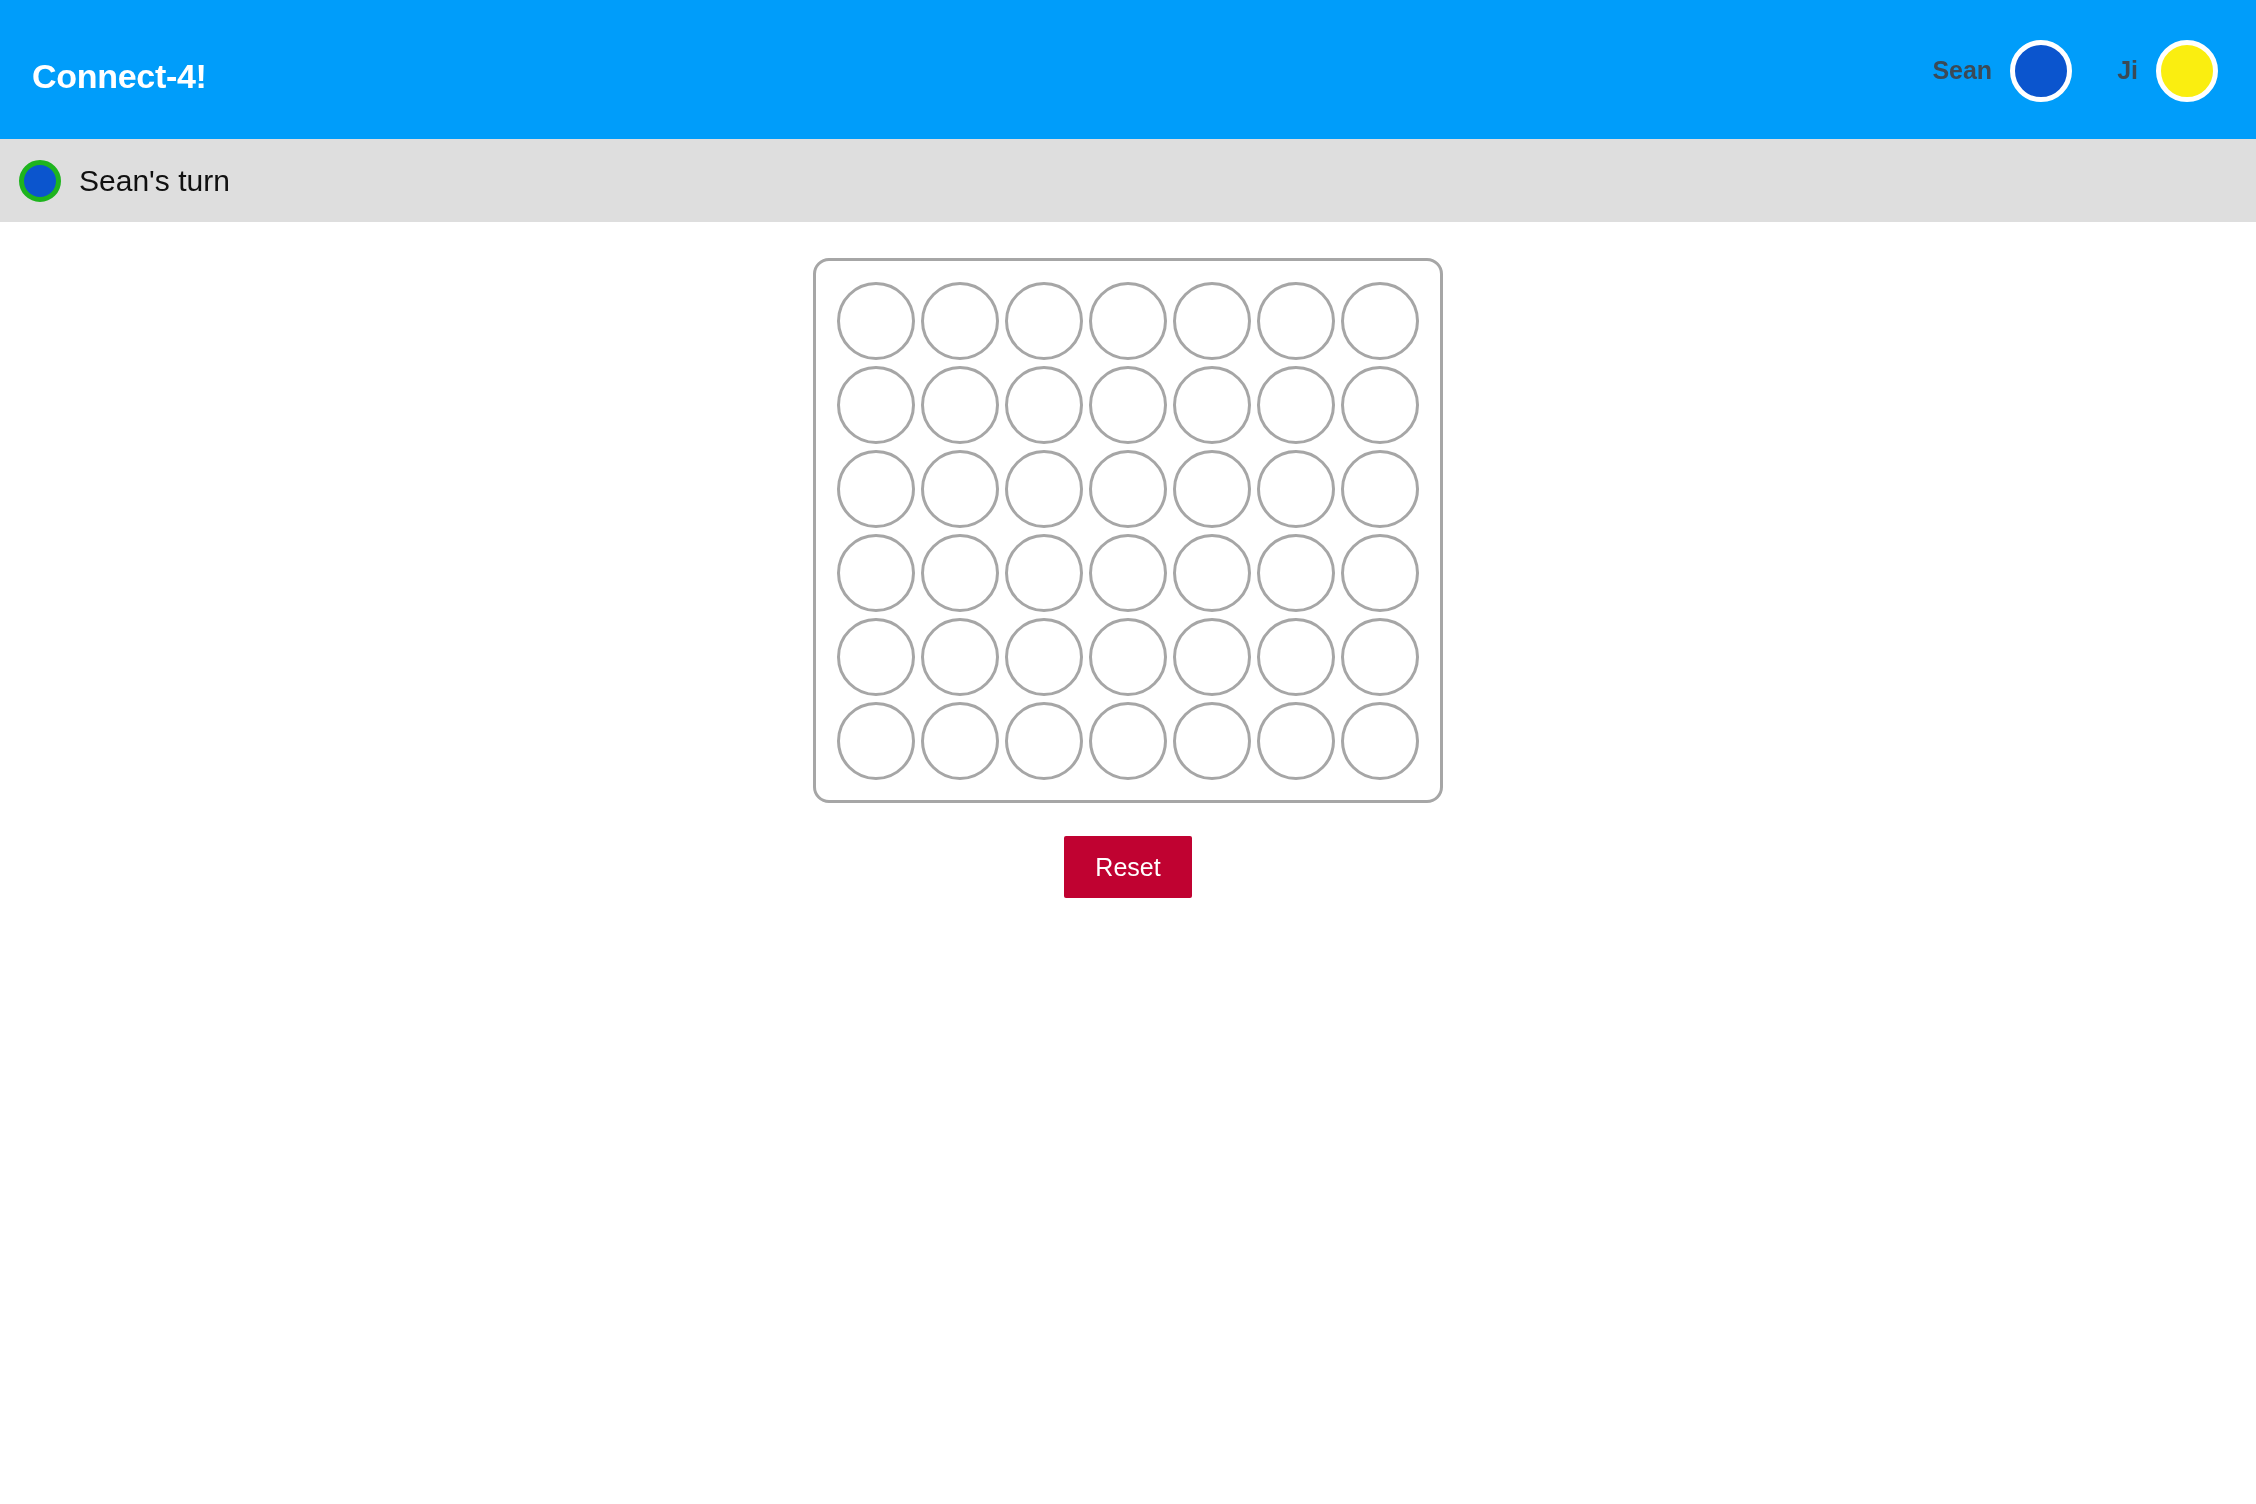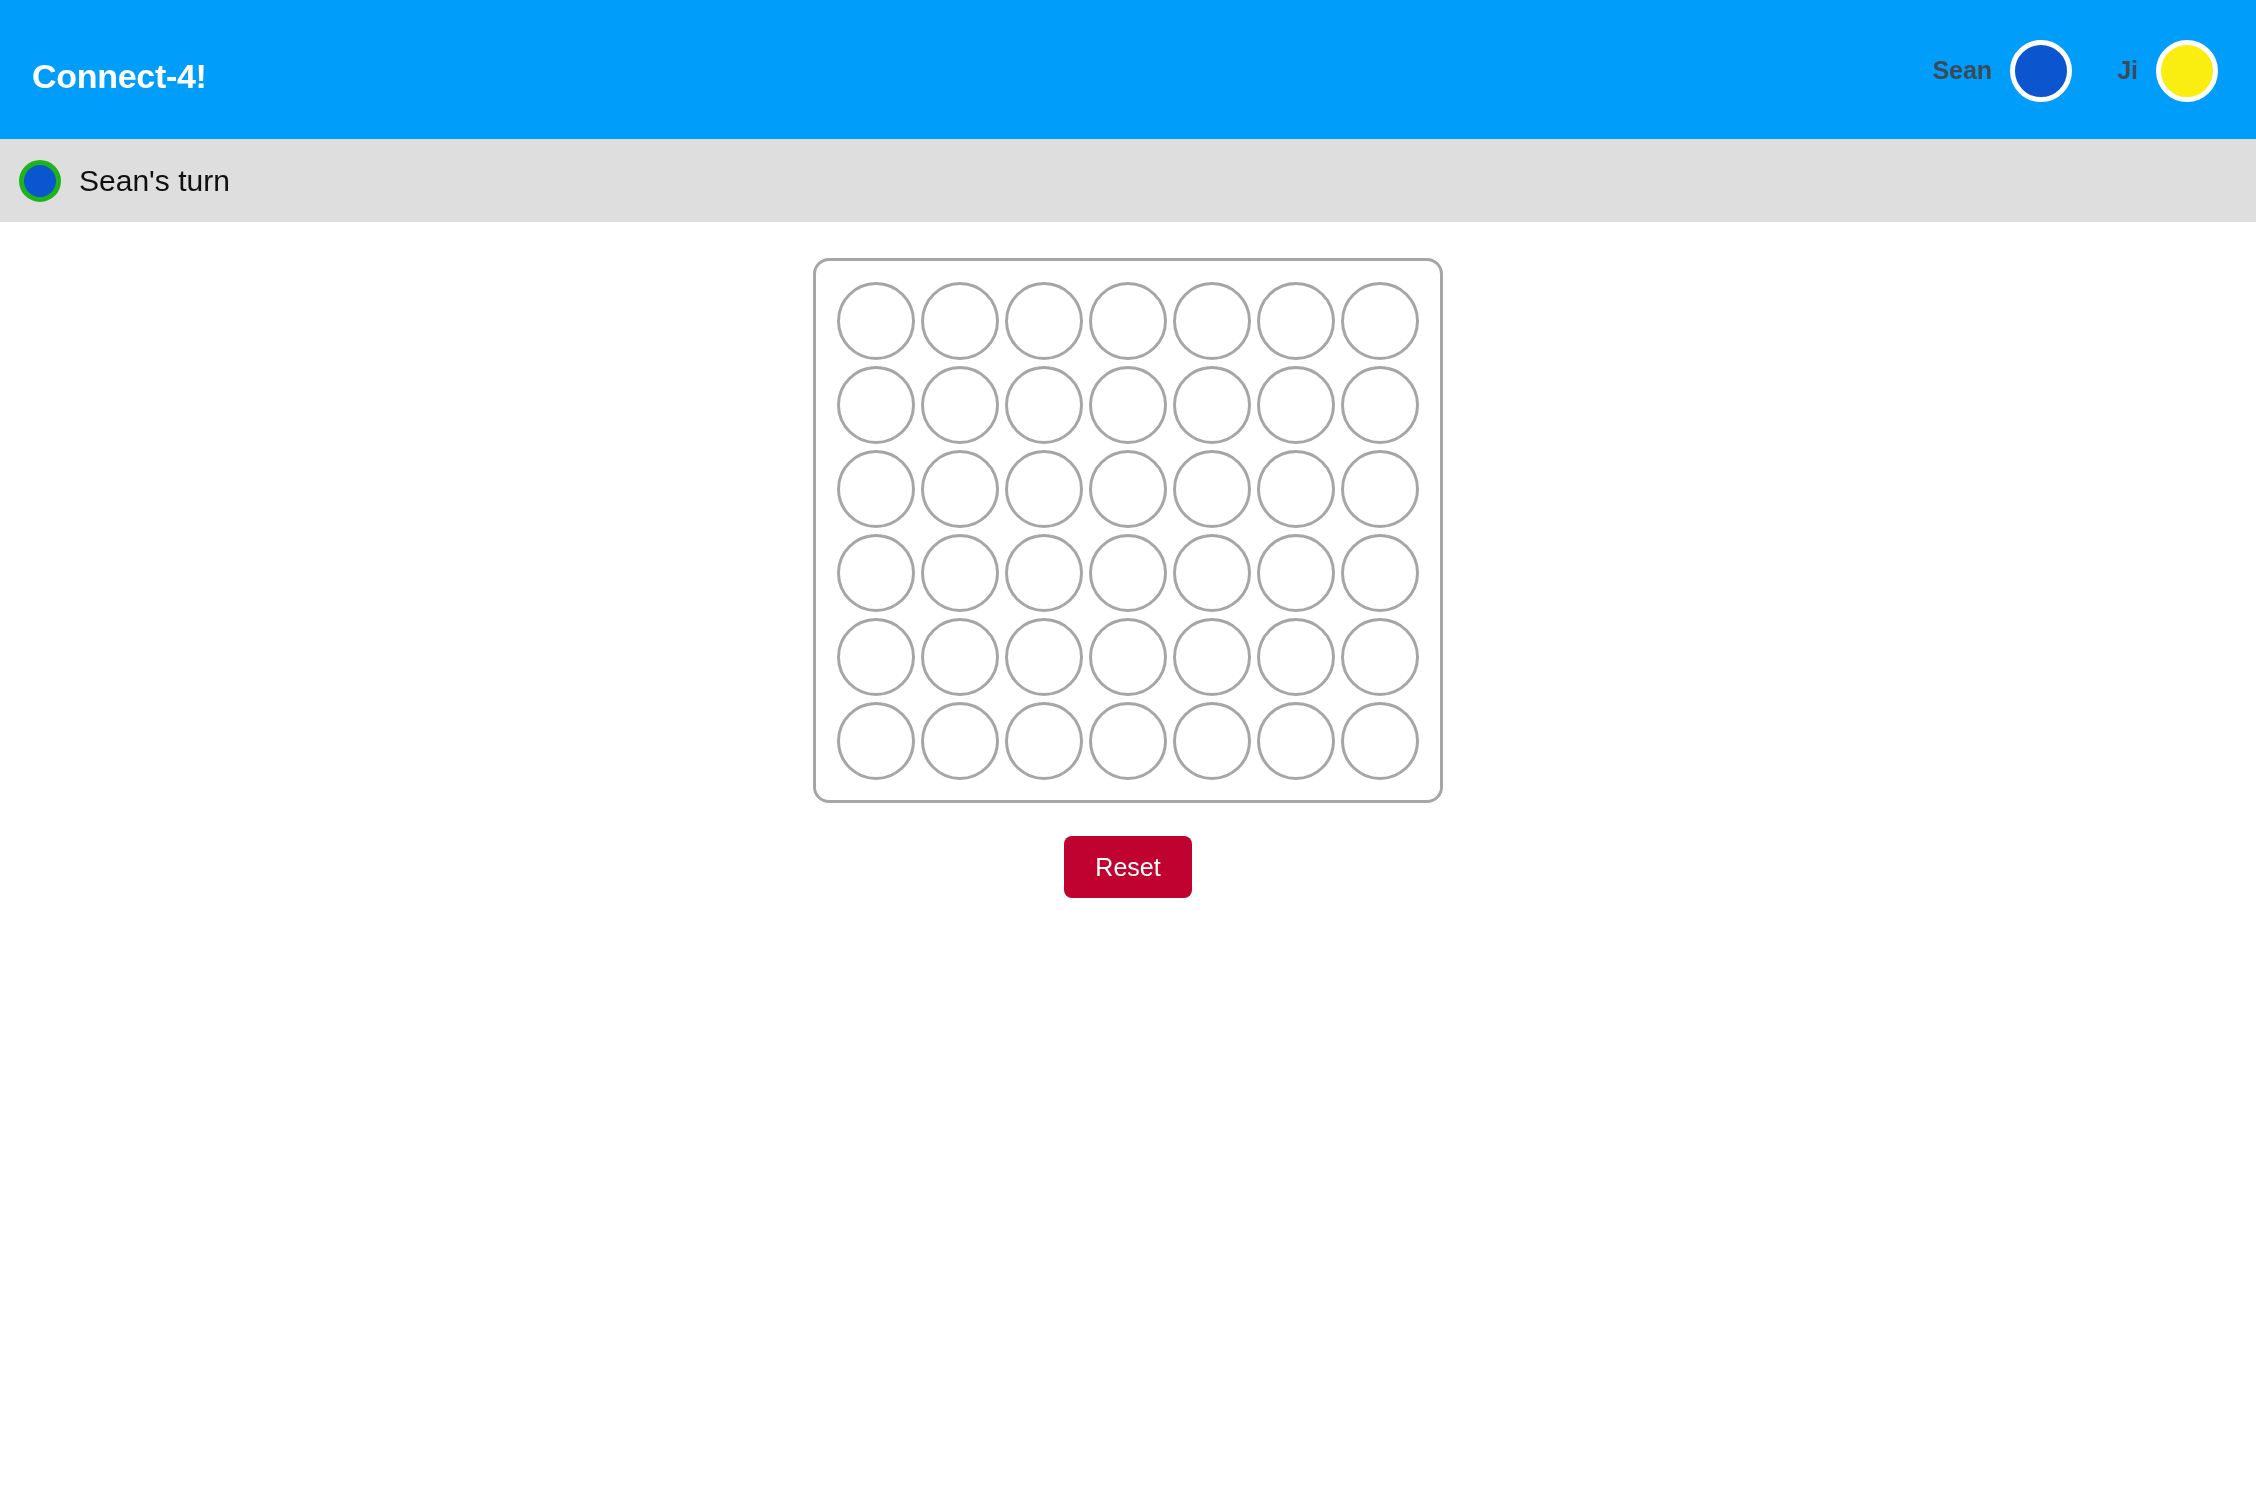--- a/index.html
+++ b/index.html
@@ -139,21 +139,21 @@
   
   .reset-button {
     position: absolute;
     left: 1064px;
     top: 614px;
     width: 128px;
     height: 62px;
     background: #c00231;
     color: #ffffff;
     border: none;
-    border-radius: 8px;
+    border-radius: 2px;
     font-family: "Liberation Sans", sans-serif;
     font-size: 25px;
     line-height: 62px;
     text-align: center;
     padding: 0;
     cursor: pointer;
   }
 </style>
 </head>
 <body>

